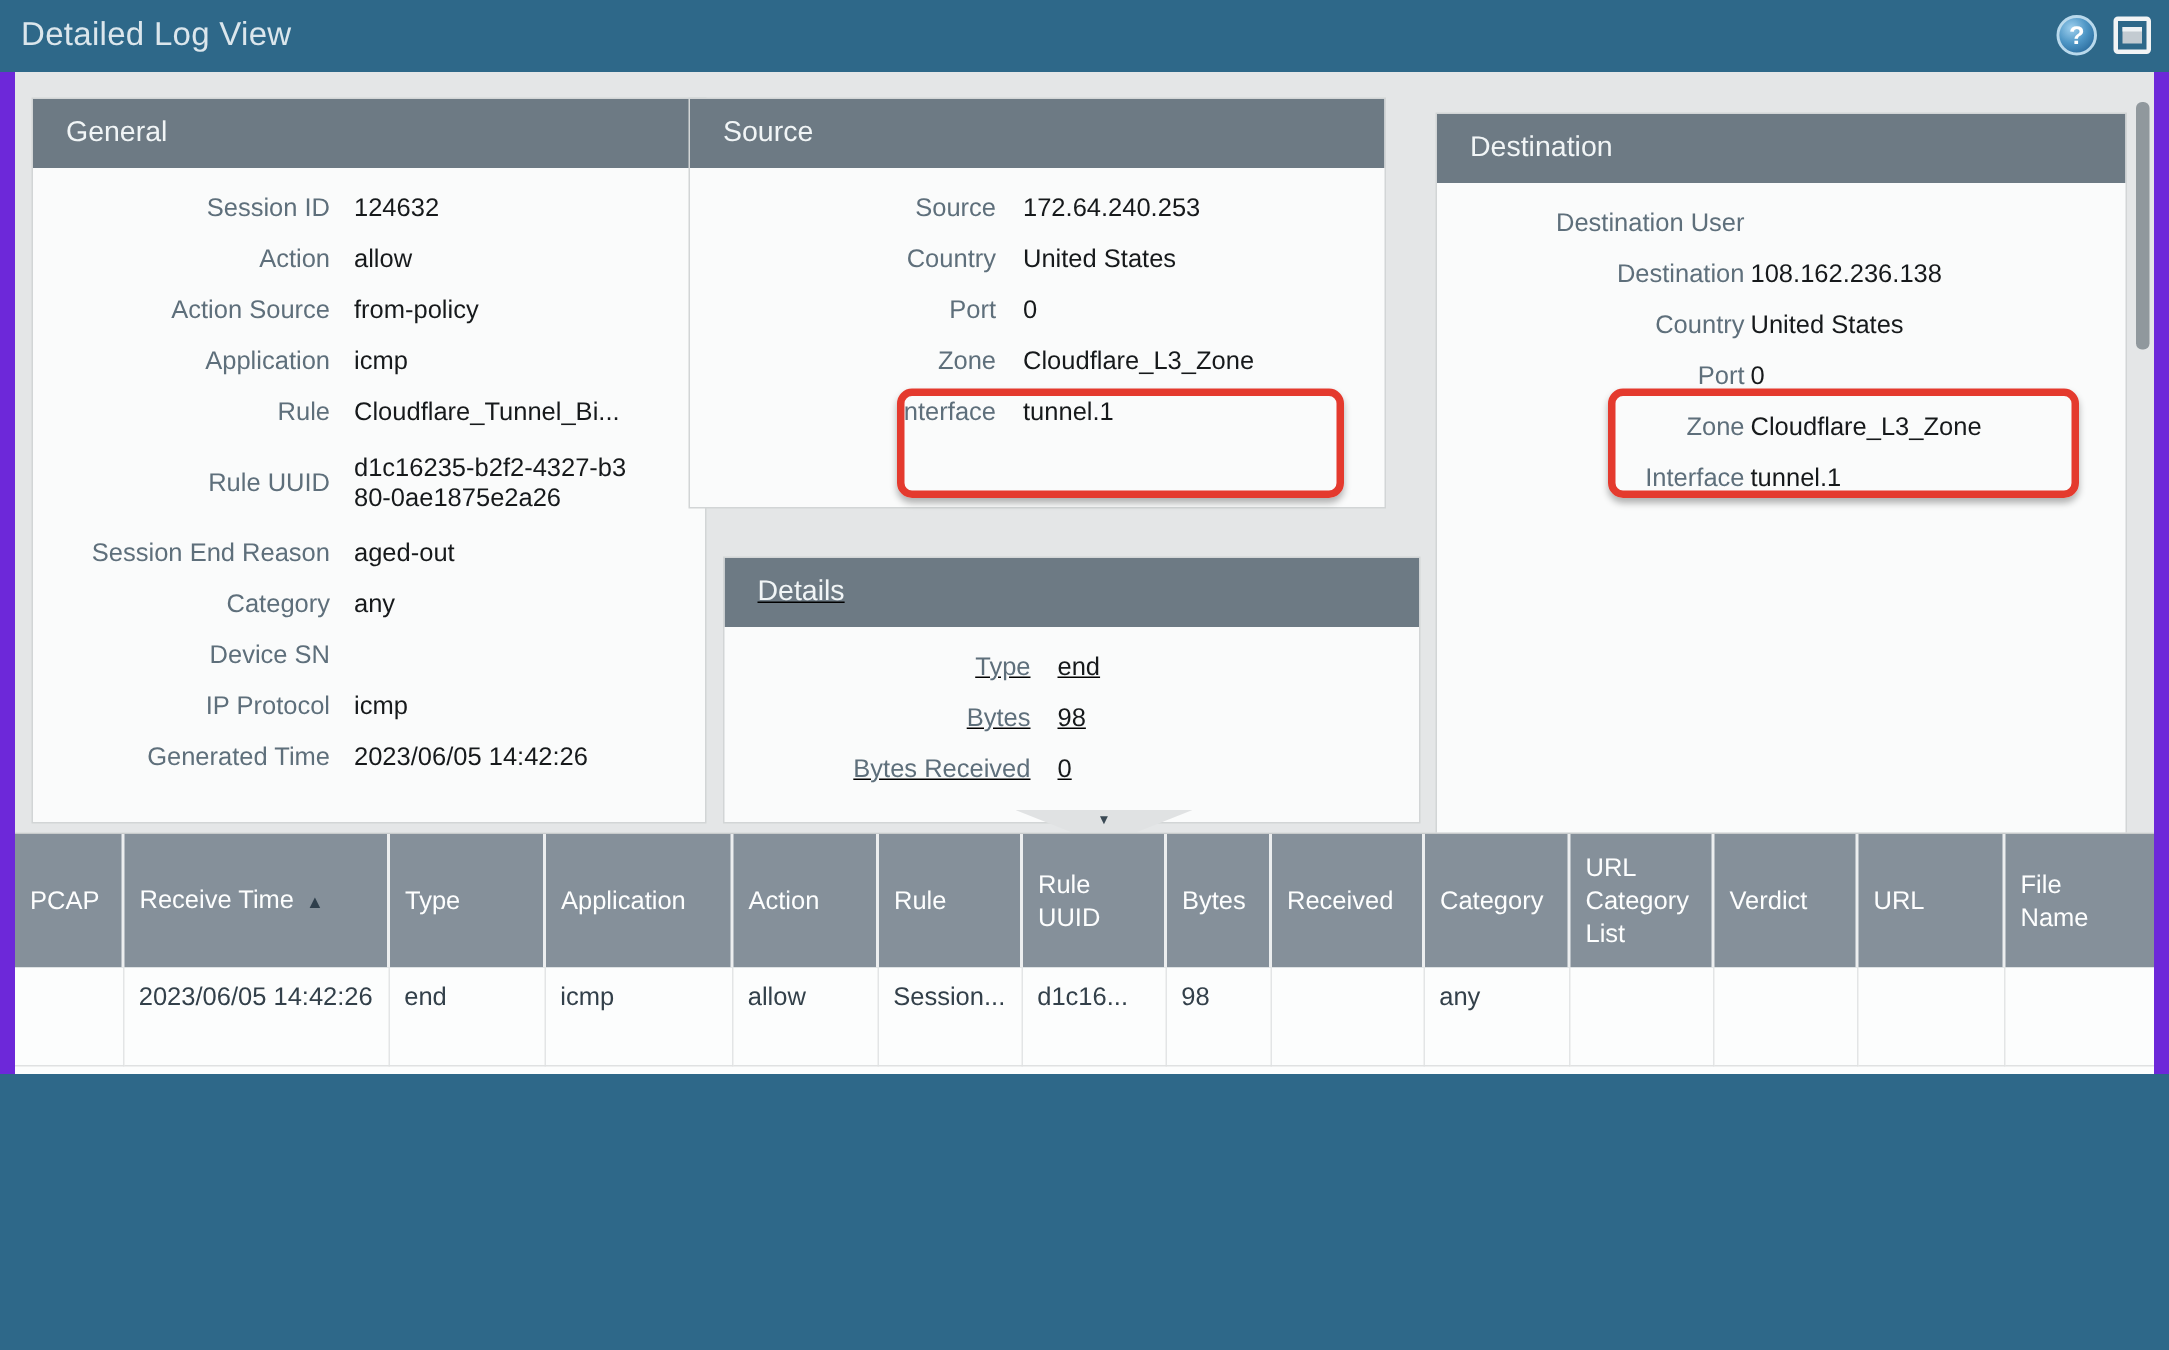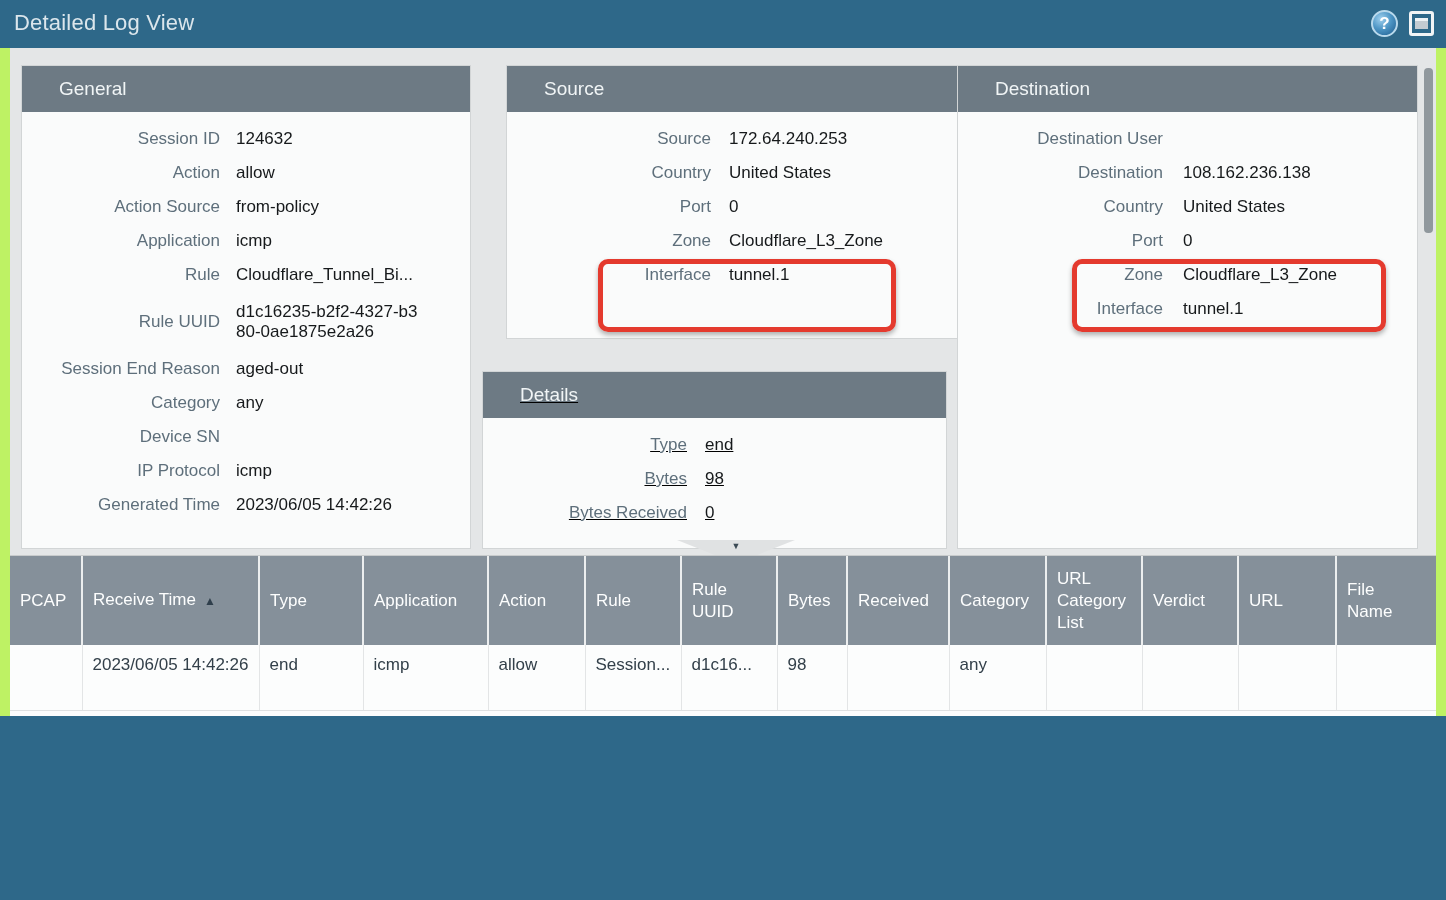--- a/index.html
+++ b/index.html
@@ -1,41 +1,41 @@
 <!DOCTYPE html>
 <html><head>
 <meta charset="utf-8">
 <style>
   html,body{margin:0;padding:0;background:#2e6889;}
   *{box-sizing:border-box;font-family:"Liberation Sans","DejaVu Sans",sans-serif;}
-  .stage{position:relative;width:1446px;height:716px;background:#bef264;overflow:hidden;}
+  .stage{position:relative;width:1446px;height:716px;background:#6d28d9;overflow:hidden;}
 
   
   .titlebar{position:absolute;left:0;top:0;width:100%;height:48px;background:#2e6889;}
   .title{position:absolute;left:14px;top:0;height:48px;line-height:46px;color:#dbe6ec;font-size:22px;letter-spacing:.2px;}
   .tb-icons{position:absolute;right:12px;top:10px;display:flex;gap:11px;align-items:center;}
   .help-icon{width:27px;height:27px;border-radius:50%;
      background:radial-gradient(circle at 35% 30%, #9fd0ee 0%, #4f97c6 45%, #1b5a8d 100%);
      border:2px solid #b9d9ec;color:#ffffff;font-size:17px;font-weight:bold;text-align:center;line-height:24px;cursor:pointer;}
   .win-icon{width:25px;height:25px;border:3px solid #f2f4f5;border-radius:3px;background:#2e6889;position:relative;cursor:pointer;}
   .win-icon .inner{position:absolute;left:3px;right:3px;top:4px;bottom:4px;background:#c3cbd1;border-top:3px solid #eef2f4;}
 
   
   .content{position:absolute;left:10px;top:48px;width:1426px;height:775px;background:#e4e6e7;overflow:hidden;}
 
   .panel{position:absolute;background:#fafbfb;box-shadow:0 0 0 1px #d2d5d6;overflow:hidden;}
-  .panel-header{height:46px;background:#6d7a84;color:#f1f5f6;font-size:19px;line-height:46px;padding-left:37px;}
+  .panel-header{height:46px;background:#6d7a84;color:#f1f5f6;font-size:19px;line-height:46px;padding-left:22px;}
   .panel-body{padding-top:10px;}
   .frow{display:flex;height:34px;align-items:center;}
   .frow.tall{height:60px;}
   .flabel{text-align:right;color:#5e6f7b;font-size:17px;flex:0 0 auto;}
   .fvalue{margin-left:16px;color:#16191b;font-size:17px;line-height:20px;}
   .g .flabel{width:198px;padding-left:24px;}
   .s .flabel{width:204px;} .s .fvalue{margin-left:18px;}
-  .d .flabel{width:205px;} .d .fvalue{margin-left:20px;}
+  .d .flabel{width:205px;} .d .fvalue{margin-left:4px;}
   .wrap-uuid{max-width:185px;word-break:break-all;}
 
   .hl-box{position:absolute;border:5px solid #e43a2e;border-radius:10px;box-shadow:0 3px 5px rgba(0,0,0,.3);pointer-events:none;}
 
   .vscroll-thumb{position:absolute;left:1414px;top:20px;width:9px;height:165px;border-radius:4px;background:#90989d;cursor:pointer;}
 
   .splitter{position:absolute;left:667px;top:492px;width:118px;height:15px;background:#e0e2e3;
      clip-path:polygon(0 0,100% 0,68% 100%,32% 100%);text-align:center;cursor:row-resize;}
   .splitter .tri{color:#3b4a55;font-size:9px;line-height:13px;}
 
@@ -117,21 +117,21 @@
           <div class="flabel">IP Protocol</div>
           <div class="fvalue">icmp</div>
         </div>
         <div class="frow">
           <div class="flabel">Generated Time</div>
           <div class="fvalue">2023/06/05 14:42:26</div>
         </div>
       </div>
     </div>
 
-    <div class="panel s" style="left:497px;top:18px;width:463px;height:272px;">
+    <div class="panel s" style="left:450px;top:18px;width:463px;height:272px;">
       <div class="panel-header">Source</div>
       <div class="panel-body">
         <div class="frow">
           <div class="flabel">Source</div>
           <div class="fvalue">172.64.240.253</div>
         </div>
         <div class="frow">
           <div class="flabel">Country</div>
           <div class="fvalue">United States</div>
         </div>
@@ -161,21 +161,21 @@
           <div class="flabel">Bytes</div>
           <div class="fvalue">98</div>
         </div>
         <div class="frow">
           <div class="flabel">Bytes Received</div>
           <div class="fvalue">0</div>
         </div>
       </div>
     </div>
 
-    <div class="panel d" style="left:948px;top:18px;width:459px;height:482px;">
+    <div class="panel d" style="left:948px;top:28px;width:459px;height:482px;">
       <div class="panel-header">Destination</div>
       <div class="panel-body">
         <div class="frow">
           <div class="flabel">Destination User</div>
           <div class="fvalue"></div>
         </div>
         <div class="frow">
           <div class="flabel">Destination</div>
           <div class="fvalue">108.162.236.138</div>
         </div>

